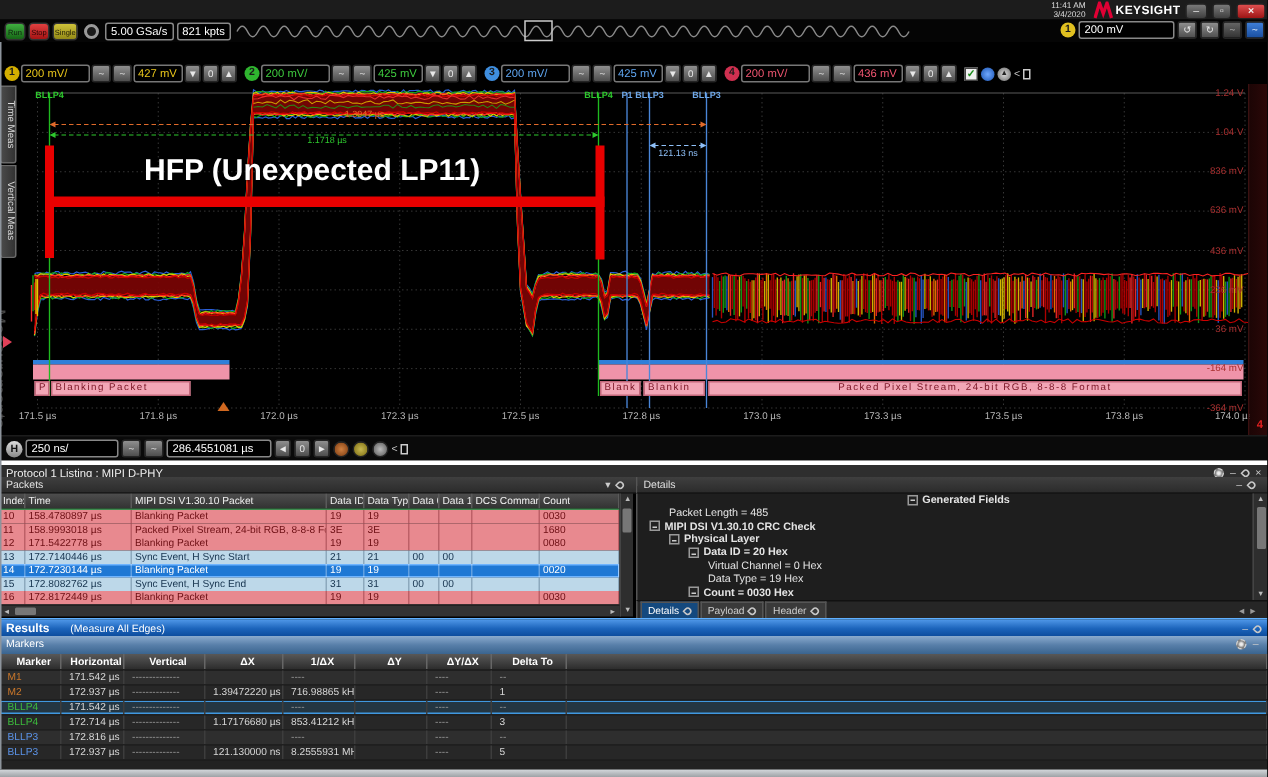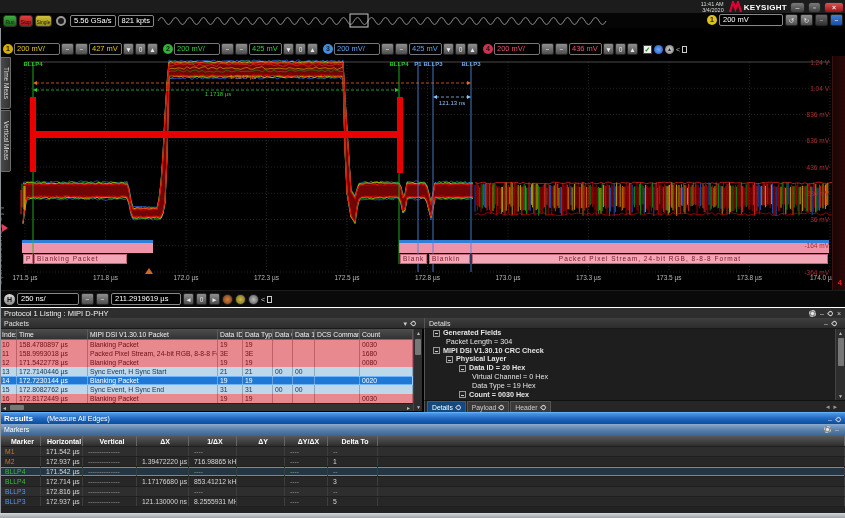--- a/index.html
+++ b/index.html
@@ -50,21 +50,21 @@
 .ylab{position:absolute;right:16px;font-size:6.5px;color:#a93030;white-space:nowrap}
 #ystrip{position:absolute;right:0;top:0;width:13px;height:234px;background:linear-gradient(90deg,#1c0505,#2b0808);border-left:1px solid #3a1010}
 #axis-ch{position:absolute;right:3px;top:222px;color:#e02020;font-size:7.5px;font-weight:bold}
 #trig-tri{position:absolute;left:145px;top:212px;width:0;height:0;border-left:4px solid transparent;border-right:4px solid transparent;border-bottom:6px solid #d06820}
 #offs-tri{position:absolute;left:2px;top:168px;width:0;height:0;border-top:4px solid transparent;border-bottom:4px solid transparent;border-left:6px solid #e04058}
 
 #timebase{position:absolute;left:0;top:290px;width:845px;height:17px;background:#0a0a0a;display:flex;align-items:center;gap:2px;padding-left:4px;border-top:1px solid #1c1c1c}
 #h-circle{width:11px;height:11px;border-radius:50%;background:linear-gradient(#ddd,#888);color:#111;font-size:7px;font-weight:bold;text-align:center;line-height:11px;flex:none}
 .tbicon{width:11px;height:11px;border-radius:50%;flex:none;border:1px solid #222}
 
-#proto-title{position:absolute;left:0;top:307px;width:845px;height:17px;background:#2e2e2e;color:#f0f0f0;font-size:7.5px;line-height:11px;padding-left:4px;border-top:1px solid #ffffff}
+#proto-title{position:absolute;left:0;top:307px;width:845px;height:17px;background:#2e2e2e;color:#f0f0f0;font-size:7.5px;line-height:11px;padding-left:4px;border-top:3px solid #ffffff}
 .bar-icons{position:absolute;top:2px;display:flex;gap:4px;align-items:center}
 .icon-txt{color:#ccc;font-size:7px;line-height:7px}
 #packets-hd,#details-hd{position:absolute;top:318px;height:11px;background:linear-gradient(#3f3f3f,#2c2c2c);color:#e0e0e0;font-size:7px;line-height:11px;padding-left:4px;border-bottom:1px solid #1a1a1a}
 #packets-hd{left:0;width:424px}
 #details-hd{left:424px;width:421px;border-left:1px solid #555}
 #ptable{position:absolute;left:0;top:329px;width:413px}
 .prow{display:flex;width:413px;height:9px;overflow:hidden}
 .prow.hdr{height:11px;background:linear-gradient(#4e4e4e,#323232);border-bottom:1px solid #3f8a4f}
 .prow.hdr .pcell{color:#f0f0f0;font-size:6.8px;line-height:11px;border-right:1px solid #5a5a5a}
 .pcell{flex:none;font-size:6.8px;line-height:9px;padding-left:2px;white-space:nowrap;overflow:hidden}
@@ -130,21 +130,21 @@
       <div class="winbtn" id="btn-max">▫</div>
       <div class="winbtn" id="btn-close">×</div>
     </div>
   </div>
 
   <div id="toolbar">
     <div class="runbtn" id="btn-run">Run</div>
     <div class="runbtn" id="btn-stop">Stop</div>
     <div class="runbtn" id="btn-single">Single</div>
     <div id="dial"></div>
-    <div class="tbox">5.56 GSa/s</div>
+    <div class="tbox">5.00 GSa/s</div>
     <div class="tbox">821 kpts</div>
     <svg id="tb-squiggle">
         <path d="M158 8 q3.5 -7 7 0 q3.5 7 7 0 q3.5 -7 7 0 q3.5 7 7 0 q3.5 -7 7 0 q3.5 7 7 0 q3.5 -7 7 0 q3.5 7 7 0 q3.5 -7 7 0 q3.5 7 7 0 q3.5 -7 7 0 q3.5 7 7 0 q3.5 -7 7 0 q3.5 7 7 0 q3.5 -7 7 0 q3.5 7 7 0 q3.5 -7 7 0 q3.5 7 7 0 q3.5 -7 7 0 q3.5 7 7 0 q3.5 -7 7 0 q3.5 7 7 0 q3.5 -7 7 0 q3.5 7 7 0 q3.5 -7 7 0 q3.5 7 7 0 q3.5 -7 7 0 q3.5 7 7 0 q3.5 -7 7 0 q3.5 7 7 0 q3.5 -7 7 0 q3.5 7 7 0 q3.5 -7 7 0 q3.5 7 7 0 q3.5 -7 7 0 q3.5 7 7 0 q3.5 -7 7 0 q3.5 7 7 0 q3.5 -7 7 0 q3.5 7 7 0 q3.5 -7 7 0 q3.5 7 7 0 q3.5 -7 7 0 q3.5 7 7 0 q3.5 -7 7 0 q3.5 7 7 0 q3.5 -7 7 0 q3.5 7 7 0 q3.5 -7 7 0 q3.5 7 7 0 q3.5 -7 7 0 q3.5 7 7 0 q3.5 -7 7 0 q3.5 7 7 0 q3.5 -7 7 0 q3.5 7 7 0 q3.5 -7 7 0 q3.5 7 7 0 q3.5 -7 7 0 q3.5 7 7 0 q3.5 -7 7 0 q3.5 7 7 0 q3.5 -7 7 0 q3.5 7 7 0" fill="none" stroke="#8a8a8a" stroke-width="1"></path>
         <rect x="350" y="1" width="18" height="13" fill="none" stroke="#cccccc" stroke-width="1"></rect>
       </svg>
     <div id="tb-right">
       <span class="chcircle" style="background:#e0c020">1</span>
       <div class="tbox" style="width:64px">200 mV</div>
       <div class="minibtn">↺</div>
       <div class="minibtn">↻</div>
@@ -558,20 +558,21 @@
         <line x1="436" y1="41" x2="468" y2="41" stroke="#8fc0f8" stroke-width="0.8" stroke-dasharray="3,2"></line>
         <polygon points="433,41 437,39 437,43" fill="#8fc0f8"></polygon>
         <polygon points="471,41 467,39 467,43" fill="#8fc0f8"></polygon>
         <rect x="30" y="41" width="6" height="75" fill="#e80000"></rect>
         <rect x="397" y="41" width="6" height="76" fill="#e80000"></rect>
         <rect x="30" y="75" width="373" height="7" fill="#e80000"></rect>
       </svg>
     <div class="vtab" style="top:1px;height:52px">Time Meas</div>
     <div class="vtab" style="top:54px;height:62px">Vertical Meas</div>
     <div id="watermark">Measurements</div>
+    <div id="annotation">HFP (Unexpected LP11)</div>
     <div id="overlays">
         <div class="cursor-label" style="left: 33px; color: rgb(46, 201, 46);">BLLP4</div>
         <div class="cursor-label" style="left: 399px; color: rgb(46, 201, 46);">BLLP4</div>
         <div class="cursor-label" style="left: 418px; color: rgb(111, 168, 232);">P1</div>
         <div class="cursor-label" style="left: 433px; color: rgb(111, 168, 232);">BLLP3</div>
         <div class="cursor-label" style="left: 471px; color: rgb(111, 168, 232);">BLLP3</div>
         <div class="meas-label" style="left: 243px; top: 18px; color: rgb(224, 106, 42);">1.3947 µs</div>
         <div class="meas-label" style="left: 218px; top: 35px; color: rgb(46, 201, 46);">1.1718 µs</div>
         <div class="meas-label" style="left: 452px; top: 44px; color: rgb(143, 192, 248);">121.13 ns</div>
         <div class="plabel" style="left: 23px; width: 10px;">P</div>
@@ -604,21 +605,21 @@
     <div id="axis-ch">4</div>
     <div id="trig-tri"></div>
     <div id="offs-tri"></div>
   </div>
 
   <div id="timebase">
     <div id="h-circle">H</div>
     <div class="tbox" style="width:62px">250 ns/</div>
     <div class="minibtn">~</div>
     <div class="minibtn">~</div>
-    <div class="tbox" style="width:70px">211.2919619 µs</div>
+    <div class="tbox" style="width:70px">286.4551081 µs</div>
     <div class="minibtn sm">◄</div>
     <div class="minibtn sm">0</div>
     <div class="minibtn sm">►</div>
     <div class="tbicon" style="background:radial-gradient(#d08040,#7a3a10)"></div>
     <div class="tbicon" style="background:radial-gradient(#c8b850,#7a6a10)"></div>
     <div class="tbicon" style="background:radial-gradient(#bbb,#555)"></div>
     <span class="icon-txt">&lt;</span>
     <span class="sqr"></span>
   </div>
 
@@ -740,26 +741,26 @@
     </div>
 
   <div id="details-hd">
     <span>Details</span>
     <div class="bar-icons" style="right:8px">
       <span class="icon-txt">–</span>
       <span class="pin"></span>
     </div>
   </div>
   <div id="details-body">
-      <div class="tree-item bold" style="padding-left: 8px;">
+      <div class="tree-item bold" style="padding-left: 8px; justify-content: center;">
         <span class="exp"></span>
         <span>Generated Fields</span>
       </div>
       <div class="tree-item" style="padding-left: 21px;">
-        <span>Packet Length = 304</span>
+        <span>Packet Length = 485</span>
       </div>
       <div class="tree-item bold" style="padding-left: 8px;">
         <span class="exp"></span>
         <span>MIPI DSI V1.30.10 CRC Check</span>
       </div>
       <div class="tree-item bold" style="padding-left: 21px;">
         <span class="exp"></span>
         <span>Physical Layer</span>
       </div>
       <div class="tree-item bold" style="padding-left: 34px;">

